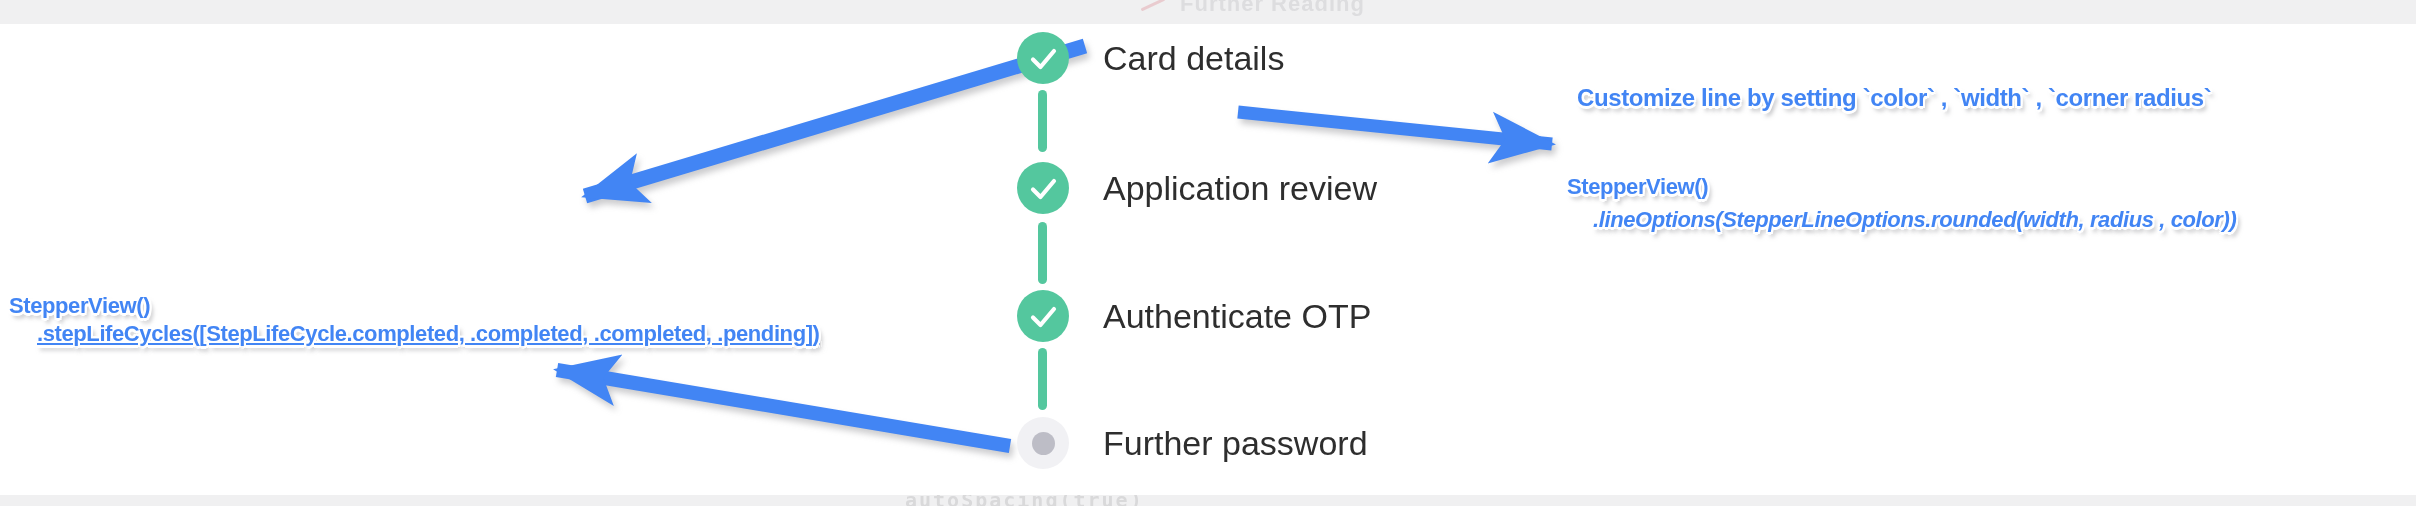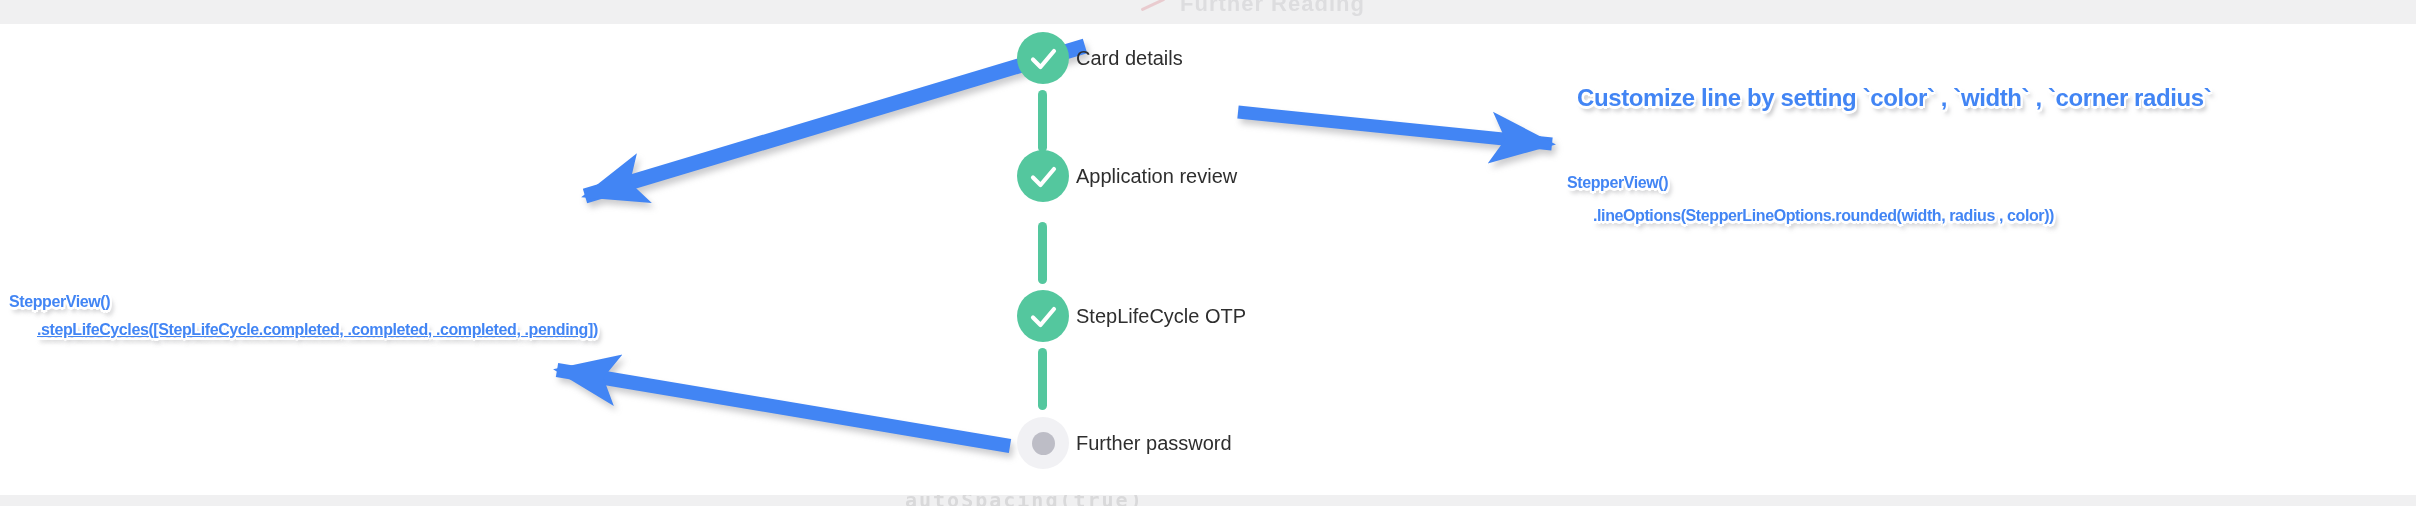--- a/index.html
+++ b/index.html
@@ -15,44 +15,44 @@
   .ghost.top-ghost{left:1180px;top:-9px;font-size:22px;color:rgba(60,60,70,0.10);letter-spacing:1px;}
   .ghost.bottom-ghost{left:905px;top:-7px;font-size:20px;font-family:"DejaVu Sans Mono",monospace;color:rgba(60,60,70,0.13);letter-spacing:2px;}
   .smudge{position:absolute;left:1140px;top:3px;width:26px;height:3px;background:rgba(220,120,130,0.30);transform:rotate(-25deg);border-radius:2px;}
 
   
   svg.arrows{position:absolute;left:0;top:0;pointer-events:none;
     filter:drop-shadow(3px 5px 3px rgba(110,110,115,0.35));}
 
   
   .step{position:absolute;left:1017px;display:flex;align-items:center;height:52px;}
-  .s1{top:32px}.s2{top:150px}.s3{top:290px}.s4{top:417px}
+  .s1{top:32px}.s2{top:162px}.s3{top:290px}.s4{top:417px}
   .circle{width:52px;height:52px;border-radius:50%;background:#54C79E;
     display:flex;align-items:center;justify-content:center;flex:0 0 52px;}
   .circle.pending{background:#F1F1F4;}
   .dot{width:23px;height:23px;border-radius:50%;background:#BDBDC6;}
-  .step-label{font-size:20px;color:#2e2e2e;margin-left:7px;white-space:nowrap;}
+  .step-label{font-size:34px;color:#2e2e2e;margin-left:34px;white-space:nowrap;}
   .conn{position:absolute;left:1038px;width:9px;border-radius:5px;background:#54C79E;}
   .c1{top:90px;height:62px}.c2{top:222px;height:62px}.c3{top:348px;height:62px}
 
   
   .blue{
-    position:absolute;font-weight:bold;color:#4285F4;font-size:16px;
+    position:absolute;font-weight:bold;color:#4285F4;font-size:22px;
     letter-spacing:-0.4px;white-space:nowrap;
     text-shadow:
       -2px -2px 0 #fff, 2px -2px 0 #fff, -2px 2px 0 #fff, 2px 2px 0 #fff,
       -2px 0 0 #fff, 2px 0 0 #fff, 0 -2px 0 #fff, 0 2px 0 #fff,
       0 3px 0 #fff, 3px 5px 4px rgba(120,120,125,0.55);
   }
   .l-caption{left:25px;top:229px;}
   .l-code1{left:9px;top:293px;}
   .l-code2{left:37px;top:321px;text-decoration:underline;}
   .r-caption{left:1577px;top:84px;font-size:24px;}
   .r-code1{left:1567px;top:174px;}
-  .r-code2{left:1593px;top:207px;}
+  .r-code2{left:1593px;top:207px;font-style:italic;}
 </style>
 </head>
 <body>
 
 <div id="canvas">
 
   <div class="band top">
     <span class="ghost top-ghost">Further Reading</span>
     <span class="smudge"></span>
   </div>
@@ -92,21 +92,21 @@
     </div>
     <span class="step-label">Application review</span>
   </div>
 
   <div class="step s3">
     <div class="circle">
       <svg viewBox="0 0 52 52" width="52" height="52">
         <polyline points="16,27.5 23.5,35 37,19" fill="none" stroke="#ffffff" stroke-width="4.2" stroke-linecap="round" stroke-linejoin="round"></polyline>
       </svg>
     </div>
-    <span class="step-label">StepLifeCycle OTP</span>
+    <span class="step-label">Authenticate OTP</span>
   </div>
 
   <div class="step s4">
     <div class="circle pending">
       <div class="dot"></div>
     </div>
     <span class="step-label">Further password</span>
   </div>
 
   <span class="blue l-code1">StepperView()</span>

